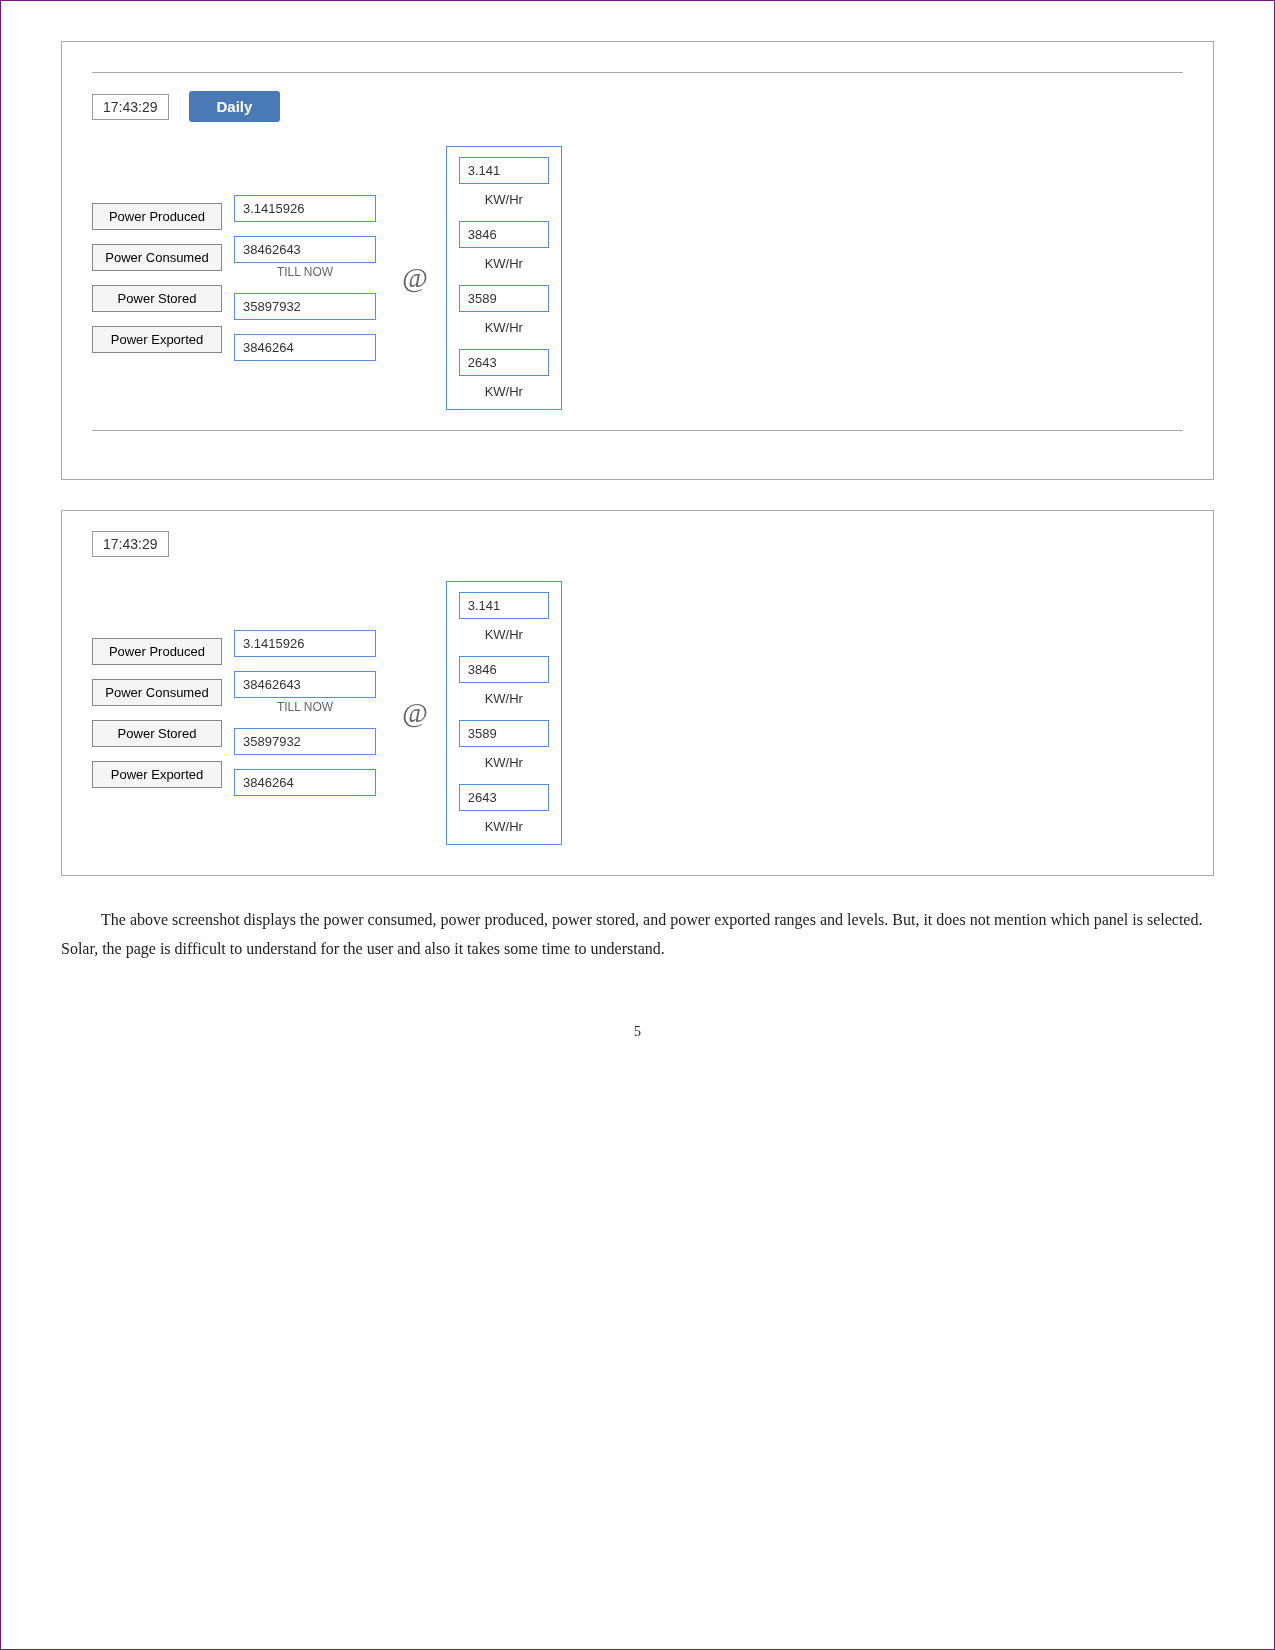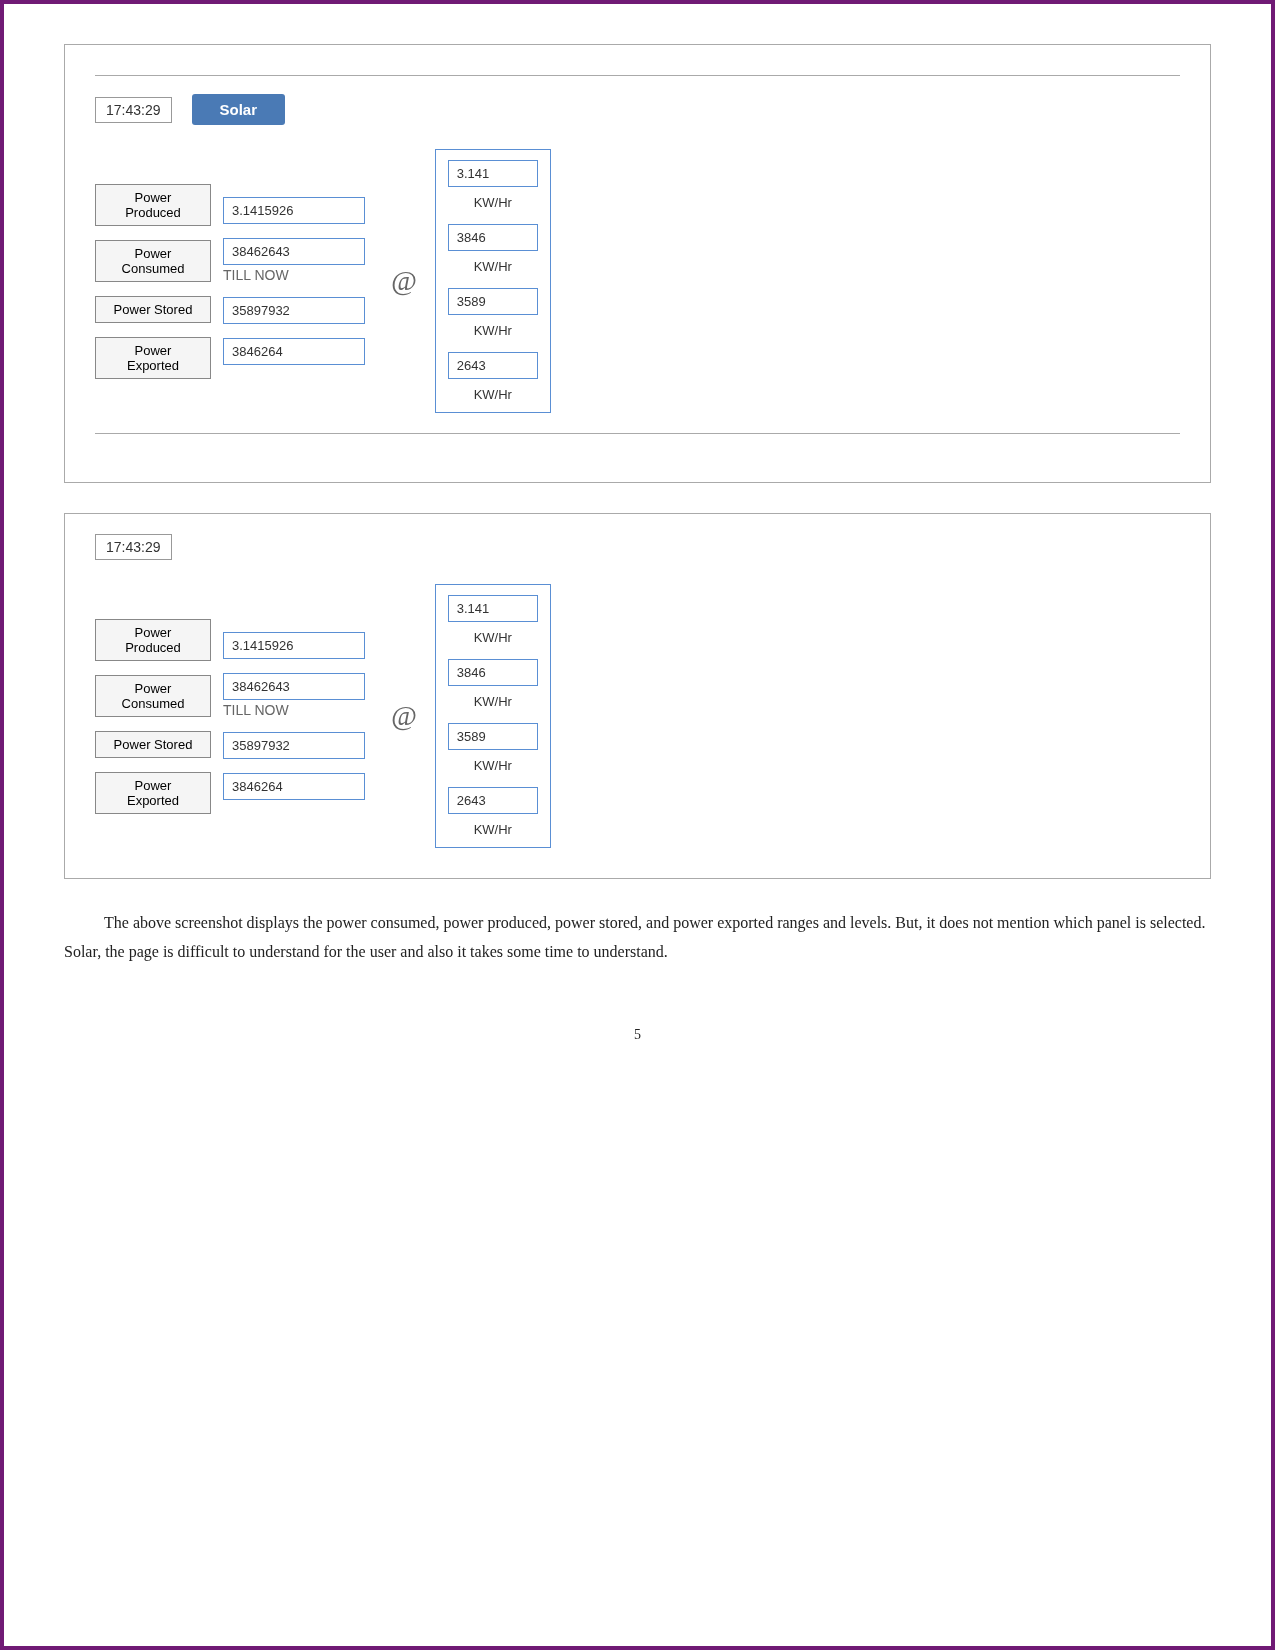--- a/index.html
+++ b/index.html
@@ -15,21 +15,21 @@
       min-height: 1650px;
       display: flex;
       justify-content: center;
       align-items: flex-start;
     }
 
     .page-container {
       width: 1275px;
       min-height: 1650px;
       background: #fff;
-      border: 4px solid #701a75;
+      border: 1px solid #701a75;
       padding: 40px 60px;
       position: relative;
     }
 
     .section-panel {
       border: 1px solid #aaa;
       padding: 20px 30px 30px 30px;
       margin-bottom: 30px;
       background: #fff;
     }
@@ -84,21 +84,21 @@
       margin-right: 12px;
     }
 
     .label-btn {
       border: 1px solid #888;
       background: #f5f5f5;
       padding: 5px 12px;
       font-size: 13px;
       font-family: Arial, sans-serif;
       cursor: pointer;
-      width: 116px;
+      width: 130px;
       text-align: center;
     }
 
     .input-col {
       display: flex;
       flex-direction: column;
       gap: 14px;
       margin-right: 8px;
     }
 
@@ -110,24 +110,24 @@
       border: 1px solid #5a8fd4;
       padding: 5px 8px;
       font-size: 13px;
       font-family: Arial, sans-serif;
       width: 142px;
       color: #333;
       background: #fff;
     }
 
     .till-now-label {
-      font-size: 14px;
+      font-size: 12px;
       color: #666;
       font-family: Arial, sans-serif;
-      text-align: left;
+      text-align: center;
       margin-top: 2px;
     }
 
     .at-symbol {
       font-size: 28px;
       color: #666;
       margin: 0 18px;
       font-style: italic;
     }
 
@@ -188,21 +188,21 @@
   </style>
 </head>
 <body>
 
 <div class="page-container">
 
   <div class="section-panel">
     <hr class="horizontal-rule">
     <div class="panel-header-row">
       <div class="timestamp-box">17:43:29</div>
-      <button class="daily-btn">Solar</button>
+      <button class="daily-btn">Daily</button>
     </div>
 
     <div class="data-grid">
 
       <div class="labels-col">
         <button class="label-btn">Power Produced</button>
         <button class="label-btn">Power Consumed</button>
         <button class="label-btn">Power Stored</button>
         <button class="label-btn">Power Exported</button>
       </div>

